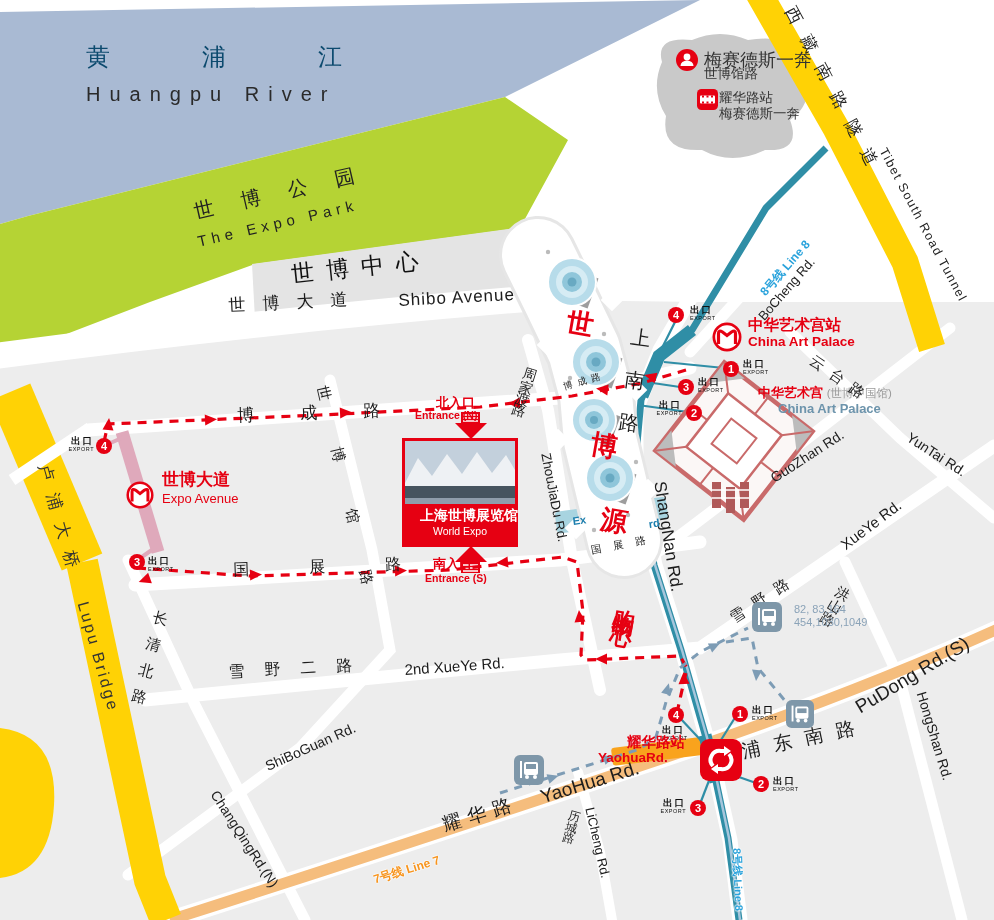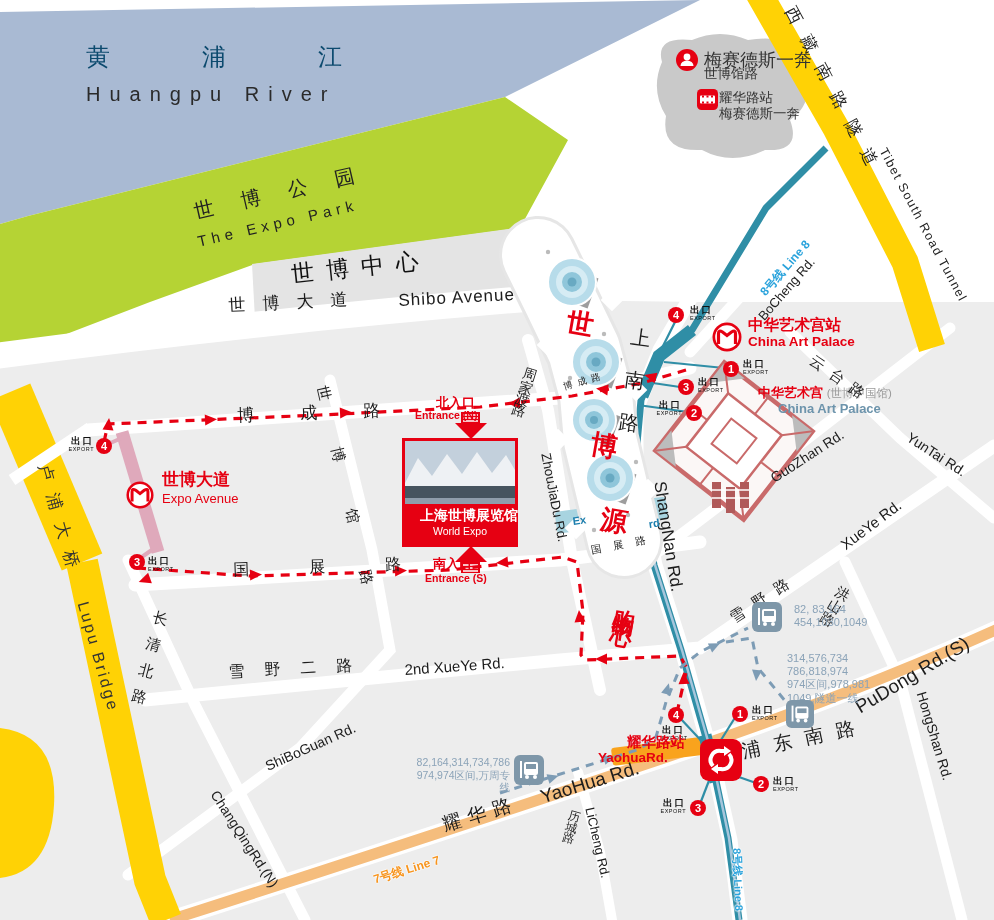--- a/index.html
+++ b/index.html
@@ -390,38 +390,28 @@
       <rect x="6" y="6" width="2" height="17" fill="#fff"></rect>
   <rect x="10" y="7" width="14" height="13" rx="2" fill="#fff"></rect>
       <rect x="12" y="9" width="10" height="5" fill="#7e97a9"></rect>
   <circle cx="13" cy="22" r="2" fill="#fff"></circle>
       <circle cx="21" cy="22" r="2" fill="#fff"></circle>
 </svg>
 <div class="bus-text" style="left:794px;top:603px;">
   <div>82, 83,164</div>
   <div>454,1030,1049</div>
 </div>
-<div class="bus-text" style="left:787px;top:652px;">
-  <div>314,576,734</div>
-  <div>786,818,974</div>
-  <div>974区间,978,981</div>
-  <div>1049,隧道一线</div>
-</div>
 <svg class="pos" style="left:786px;top:700px;z-index:25;" width="28" height="28" viewBox="0 0 30 30">
   <rect width="30" height="30" rx="6" fill="#7e97a9"></rect>
       <rect x="6" y="6" width="2" height="17" fill="#fff"></rect>
   <rect x="10" y="7" width="14" height="13" rx="2" fill="#fff"></rect>
       <rect x="12" y="9" width="10" height="5" fill="#7e97a9"></rect>
   <circle cx="13" cy="22" r="2" fill="#fff"></circle>
       <circle cx="21" cy="22" r="2" fill="#fff"></circle>
 </svg>
-<div class="bus-text" style="left:408px;top:756px;width:102px;text-align:right;font-size:10.5px;">
-  <div>82,164,314,734,786</div>
-  <div>974,974区间,万周专线</div>
-</div>
 <svg class="pos" style="left:514px;top:755px;z-index:25;" width="30" height="30" viewBox="0 0 30 30">
   <rect width="30" height="30" rx="6" fill="#7e97a9"></rect>
       <rect x="6" y="6" width="2" height="17" fill="#fff"></rect>
   <rect x="10" y="7" width="14" height="13" rx="2" fill="#fff"></rect>
       <rect x="12" y="9" width="10" height="5" fill="#7e97a9"></rect>
   <circle cx="13" cy="22" r="2" fill="#fff"></circle>
       <circle cx="21" cy="22" r="2" fill="#fff"></circle>
 </svg>
 
 </div>

